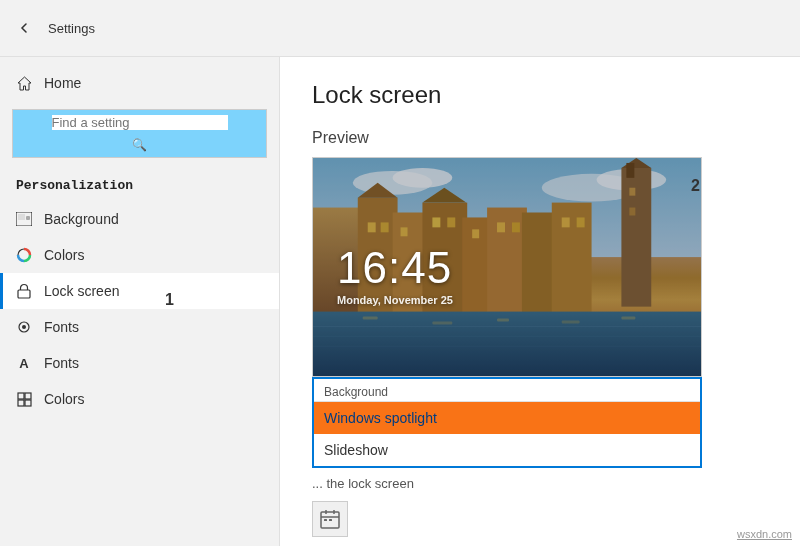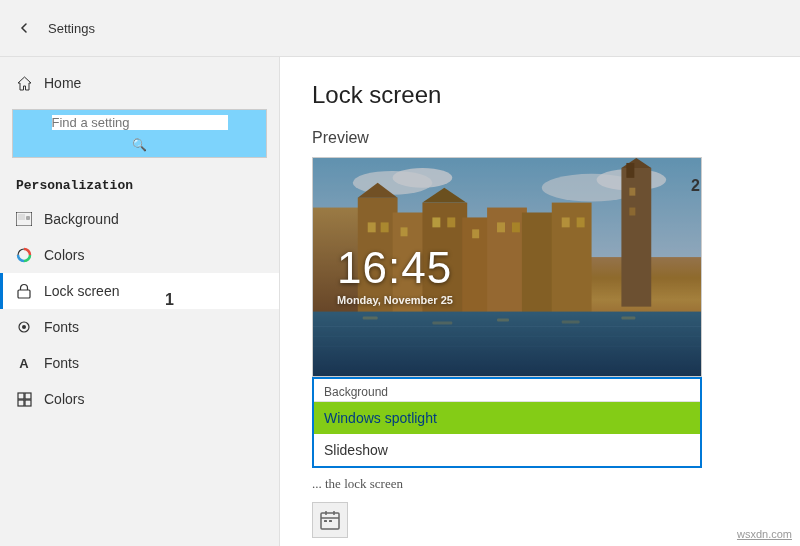--- a/index.html
+++ b/index.html
@@ -209,21 +209,21 @@
       border-bottom: 1px solid #e0e0e0;
     }
 
     .dropdown-option {
       padding: 8px 10px;
       font-size: 14px;
       color: #333;
       cursor: pointer;
     }
     .dropdown-option.selected {
-      background: #84cc16;
+      background: #f97316;
       color: #003d82;
     }
 
     
     .calendar-icon-btn {
       margin-top: 10px;
       width: 36px;
       height: 36px;
       background: #f0f0f0;
       border: 1px solid #ccc;
@@ -429,21 +429,21 @@
       </div>
     </div>
 
     <div class="dropdown-container">
       <div class="dropdown-label">Background</div>
       <div class="dropdown-option selected">Windows spotlight</div>
       <div class="dropdown-option">Slideshow</div>
     </div>
 
     <div style="display:flex; align-items:center; gap:8px; margin-top:8px;">
-      <span style="font-size:13px; color:#555;font-family:Liberation Serif, serif;">... <span>the lock screen</span></span>
+      <span style="font-size:13px; color:#555;">... <span>the lock screen</span></span>
     </div>
 
     <div class="calendar-icon-btn">
       <svg width="20" height="20" viewBox="0 0 20 20">
           <rect x="1" y="3" width="18" height="16" rx="1" fill="none" stroke="#666" stroke-width="1.5"></rect>
           <line x1="1" y1="8" x2="19" y2="8" stroke="#666" stroke-width="1.5"></line>
           <line x1="6" y1="1" x2="6" y2="5" stroke="#666" stroke-width="1.5"></line>
           <line x1="14" y1="1" x2="14" y2="5" stroke="#666" stroke-width="1.5"></line>
           <rect x="4" y="10" width="3" height="2" fill="#666" rx="0.5"></rect>
           <rect x="9" y="10" width="3" height="2" fill="#666" rx="0.5"></rect>

